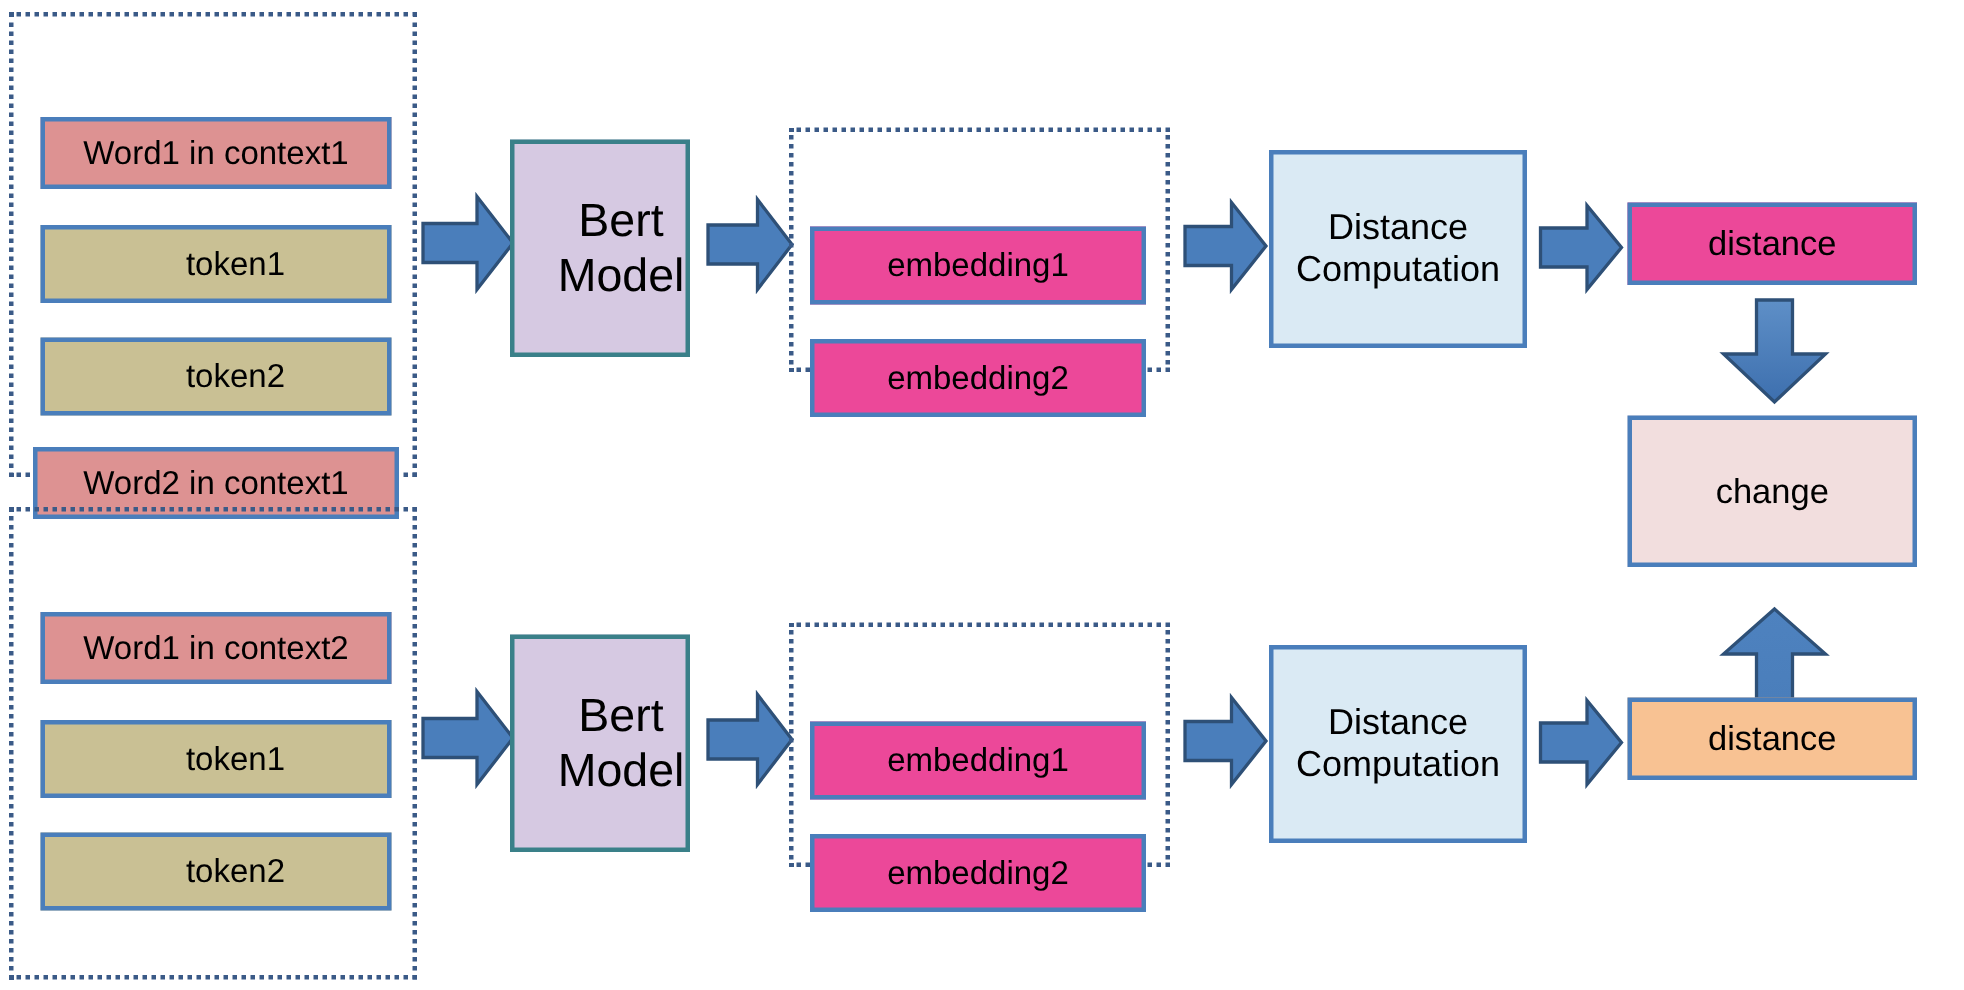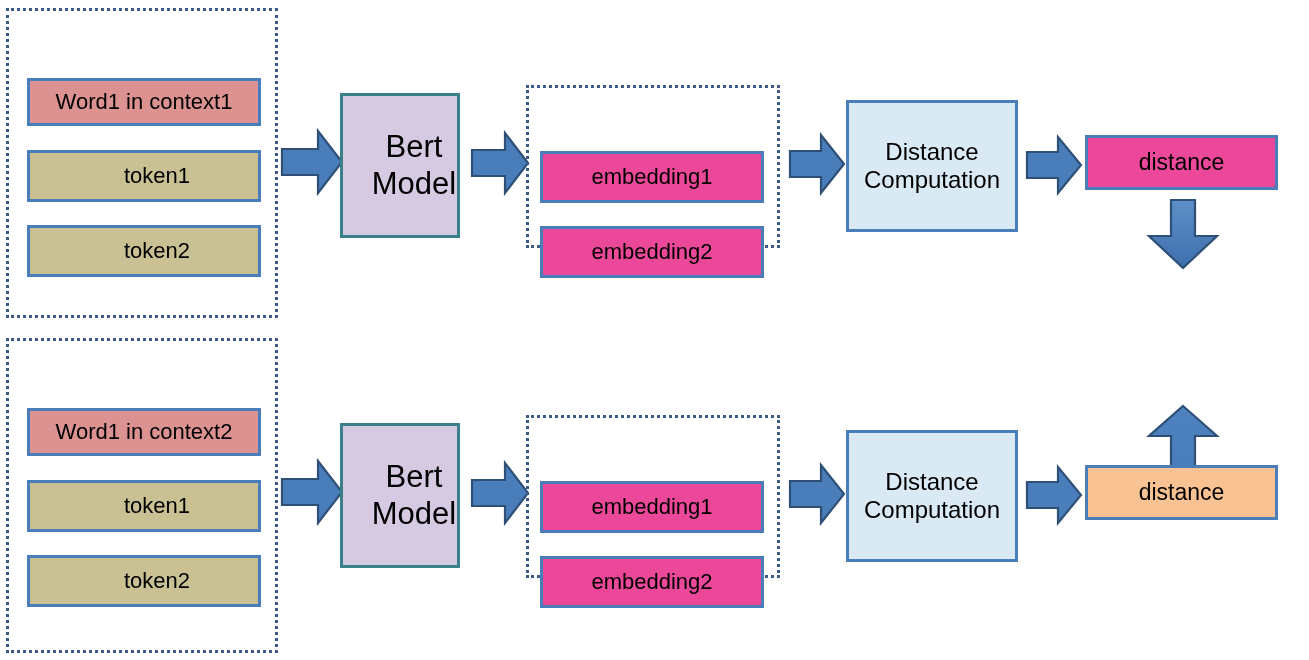--- a/index.html
+++ b/index.html
@@ -69,20 +69,21 @@
 <div id="canvas">
 
   <div class="group-box" style="left:6px; top:8px; width:272px; height:310px;"></div>
 
   <div class="node blue-border fill-salmon t22" style="left:27px; top:30px; width:234px; height:48px;">Word1 in context1</div>
 
   <div class="node blue-border fill-khaki t22" style="left:27px; top:102px; width:234px; height:52px; padding-left:26px;">token1</div>
 
   <div class="node blue-border fill-khaki t22" style="left:27px; top:177px; width:234px; height:52px; padding-left:26px;">token2</div>
 
+  <div class="node blue-border fill-salmon t22" style="left:22px; top:250px; width:244px; height:48px;">Word2 in context1</div>
 
   <div class="arrow" style="left:280px; top:127px;">
     <svg width="64" height="70" viewBox="0 0 64 70">
       <polygon points="2,22 38,22 38,4 62,35 38,66 38,48 2,48" fill="#4a7ebb" stroke="#2e5077" stroke-width="2.2" stroke-linejoin="miter"></polygon>
     </svg>
   </div>
 
   <div class="node teal-border fill-lilac t30" style="left:340px; top:93px; width:120px; height:145px;">Bert
 Model</div>
 
@@ -120,20 +121,21 @@
       <defs>
         <linearGradient id="gradDown" x1="0" y1="0" x2="0" y2="1">
           <stop offset="0%" stop-color="#5e8fc7"></stop>
           <stop offset="100%" stop-color="#3d6fae"></stop>
         </linearGradient>
       </defs>
       <polygon points="26,2 50,2 50,38 72,38 38,70 4,38 26,38" fill="url(#gradDown)" stroke="#2e5077" stroke-width="2.2" stroke-linejoin="miter"></polygon>
     </svg>
   </div>
 
+  <div class="node blue-border fill-pink t23" style="left:1085px; top:277px; width:193px; height:101px;">change</div>
 
   <div class="arrow" style="left:1145px; top:404px;">
     <svg width="76" height="64" viewBox="0 0 76 64">
       <defs>
         <linearGradient id="gradUp" x1="0" y1="0" x2="0" y2="1">
           <stop offset="0%" stop-color="#4e82bf"></stop>
           <stop offset="100%" stop-color="#4a7ebb"></stop>
         </linearGradient>
       </defs>
       <polygon points="38,2 72,32 50,32 50,62 26,62 26,32 4,32" fill="url(#gradUp)" stroke="#2e5077" stroke-width="2.2" stroke-linejoin="miter"></polygon>

